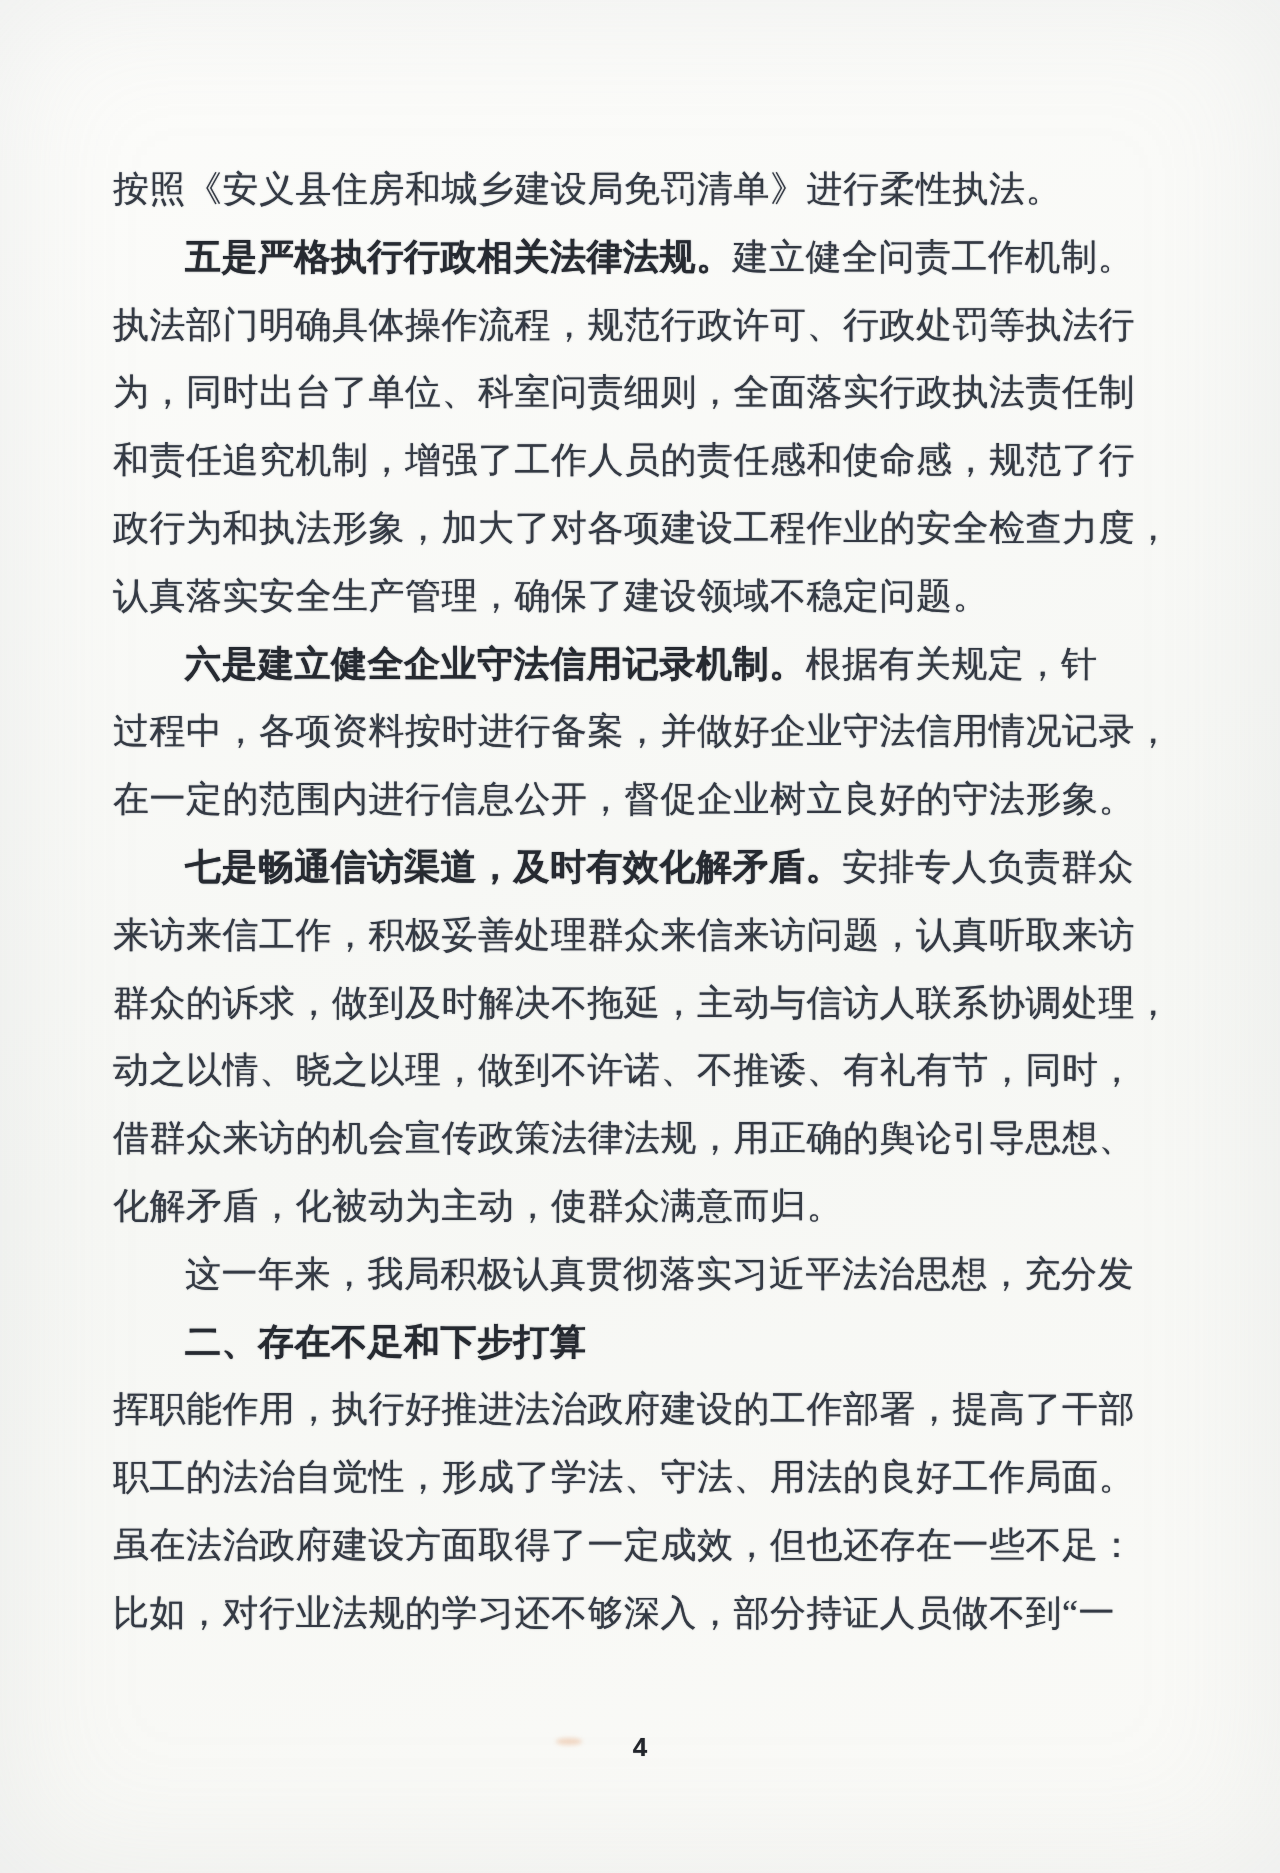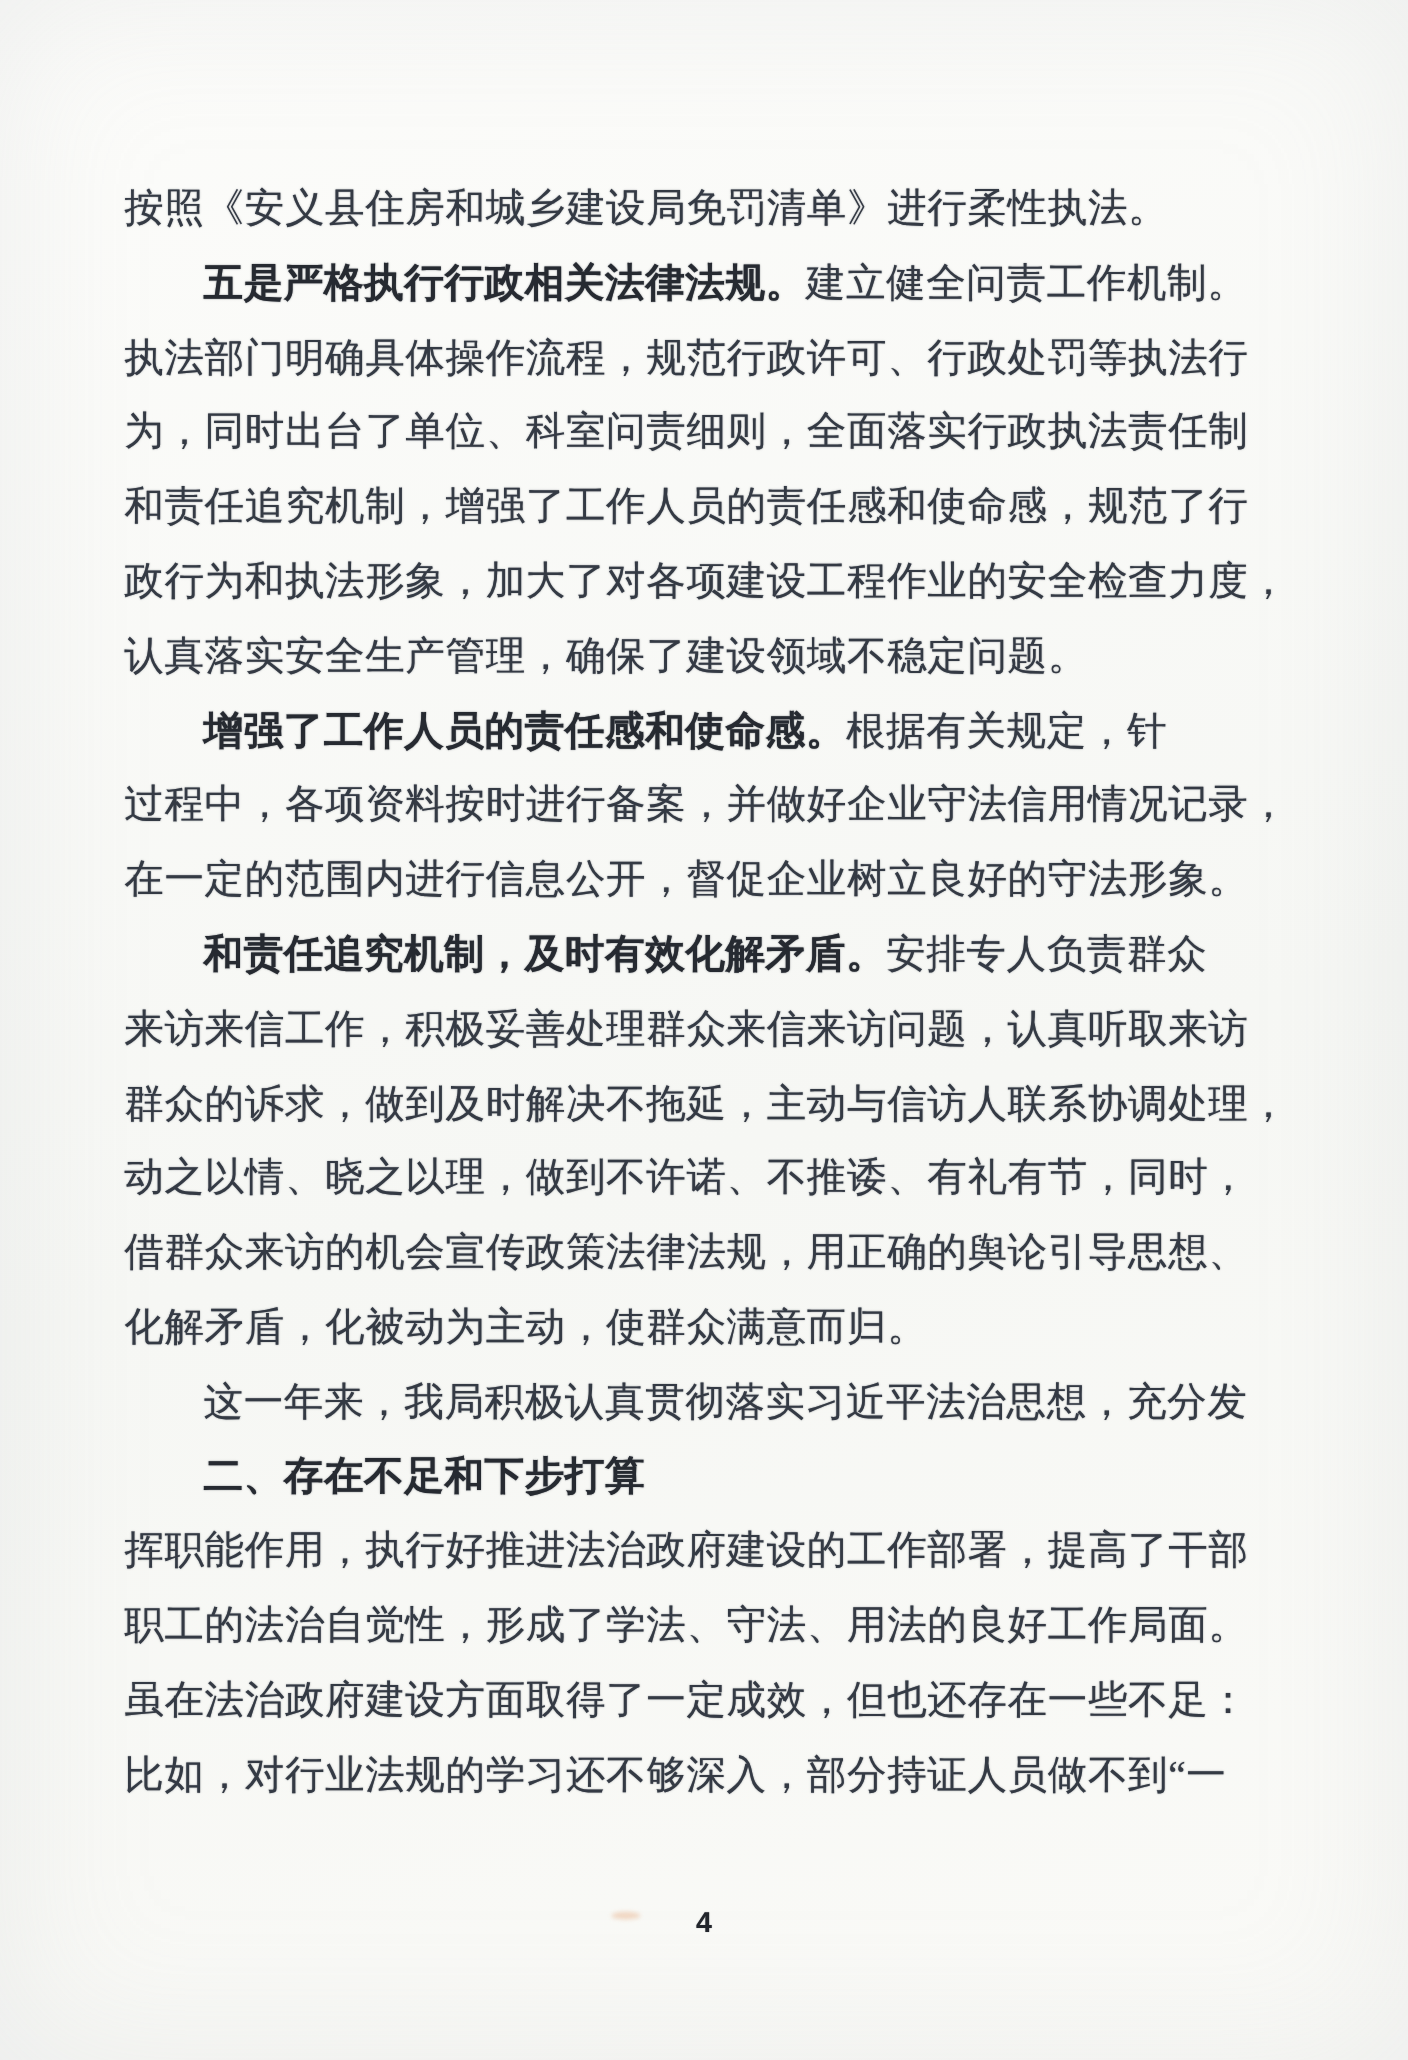--- a/index.html
+++ b/index.html
@@ -72,24 +72,24 @@
 
 <div class="page">
   <div class="doc-body">
       <div class="line"><span class="seg">按照《安义县住房和城乡建设局免罚清单》进行柔性执法。</span></div>
       <div class="line indent"><span class="seg bold">五是严格执行行政相关法律法规。</span><span class="seg">建立健全问责工作机制。</span></div>
       <div class="line"><span class="seg">执法部门明确具体操作流程，规范行政许可、行政处罚等执法行</span></div>
       <div class="line"><span class="seg">为，同时出台了单位、科室问责细则，全面落实行政执法责任制</span></div>
       <div class="line"><span class="seg">和责任追究机制，增强了工作人员的责任感和使命感，规范了行</span></div>
       <div class="line"><span class="seg">政行为和执法形象，加大了对各项建设工程作业的安全检查力度，</span></div>
       <div class="line"><span class="seg">认真落实安全生产管理，确保了建设领域不稳定问题。</span></div>
-      <div class="line indent"><span class="seg bold">增强了工作人员的责任感和使命感。</span><span class="seg">根据有关规定，针</span></div>
+      <div class="line indent"><span class="seg bold">六是建立健全企业守法信用记录机制。</span><span class="seg">根据有关规定，针</span></div>
       <div class="line"><span class="seg">过程中，各项资料按时进行备案，并做好企业守法信用情况记录，</span></div>
       <div class="line"><span class="seg">在一定的范围内进行信息公开，督促企业树立良好的守法形象。</span></div>
-      <div class="line indent"><span class="seg bold">和责任追究机制，及时有效化解矛盾。</span><span class="seg">安排专人负责群众</span></div>
+      <div class="line indent"><span class="seg bold">七是畅通信访渠道，及时有效化解矛盾。</span><span class="seg">安排专人负责群众</span></div>
       <div class="line"><span class="seg">来访来信工作，积极妥善处理群众来信来访问题，认真听取来访</span></div>
       <div class="line"><span class="seg">群众的诉求，做到及时解决不拖延，主动与信访人联系协调处理，</span></div>
       <div class="line"><span class="seg">动之以情、晓之以理，做到不许诺、不推诿、有礼有节，同时，</span></div>
       <div class="line"><span class="seg">借群众来访的机会宣传政策法律法规，用正确的舆论引导思想、</span></div>
       <div class="line"><span class="seg">化解矛盾，化被动为主动，使群众满意而归。</span></div>
       <div class="line indent"><span class="seg">这一年来，我局积极认真贯彻落实习近平法治思想，充分发</span></div>
       <div class="line indent"><span class="seg bold">二、存在不足和下步打算</span></div>
       <div class="line"><span class="seg">挥职能作用，执行好推进法治政府建设的工作部署，提高了干部</span></div>
       <div class="line"><span class="seg">职工的法治自觉性，形成了学法、守法、用法的良好工作局面。</span></div>
       <div class="line"><span class="seg">虽在法治政府建设方面取得了一定成效，但也还存在一些不足：</span></div>

